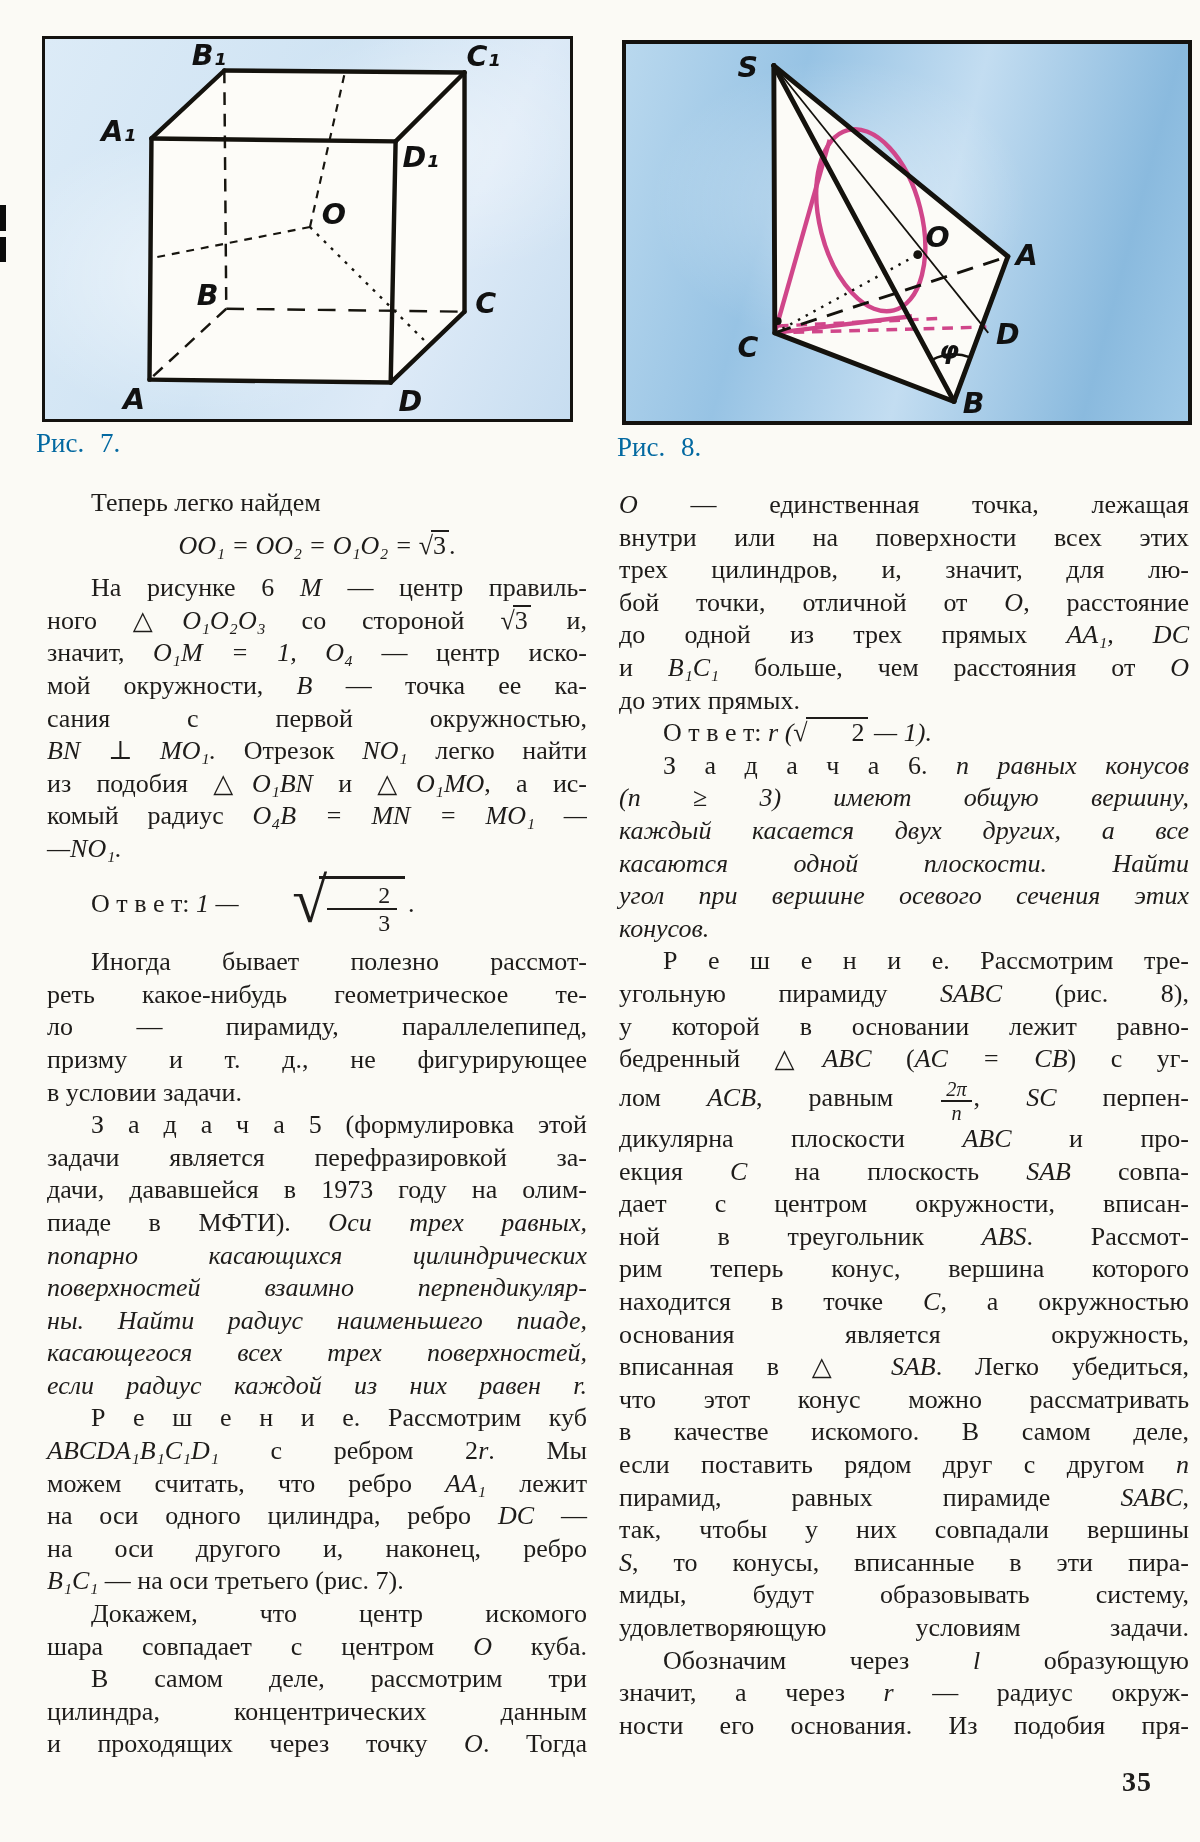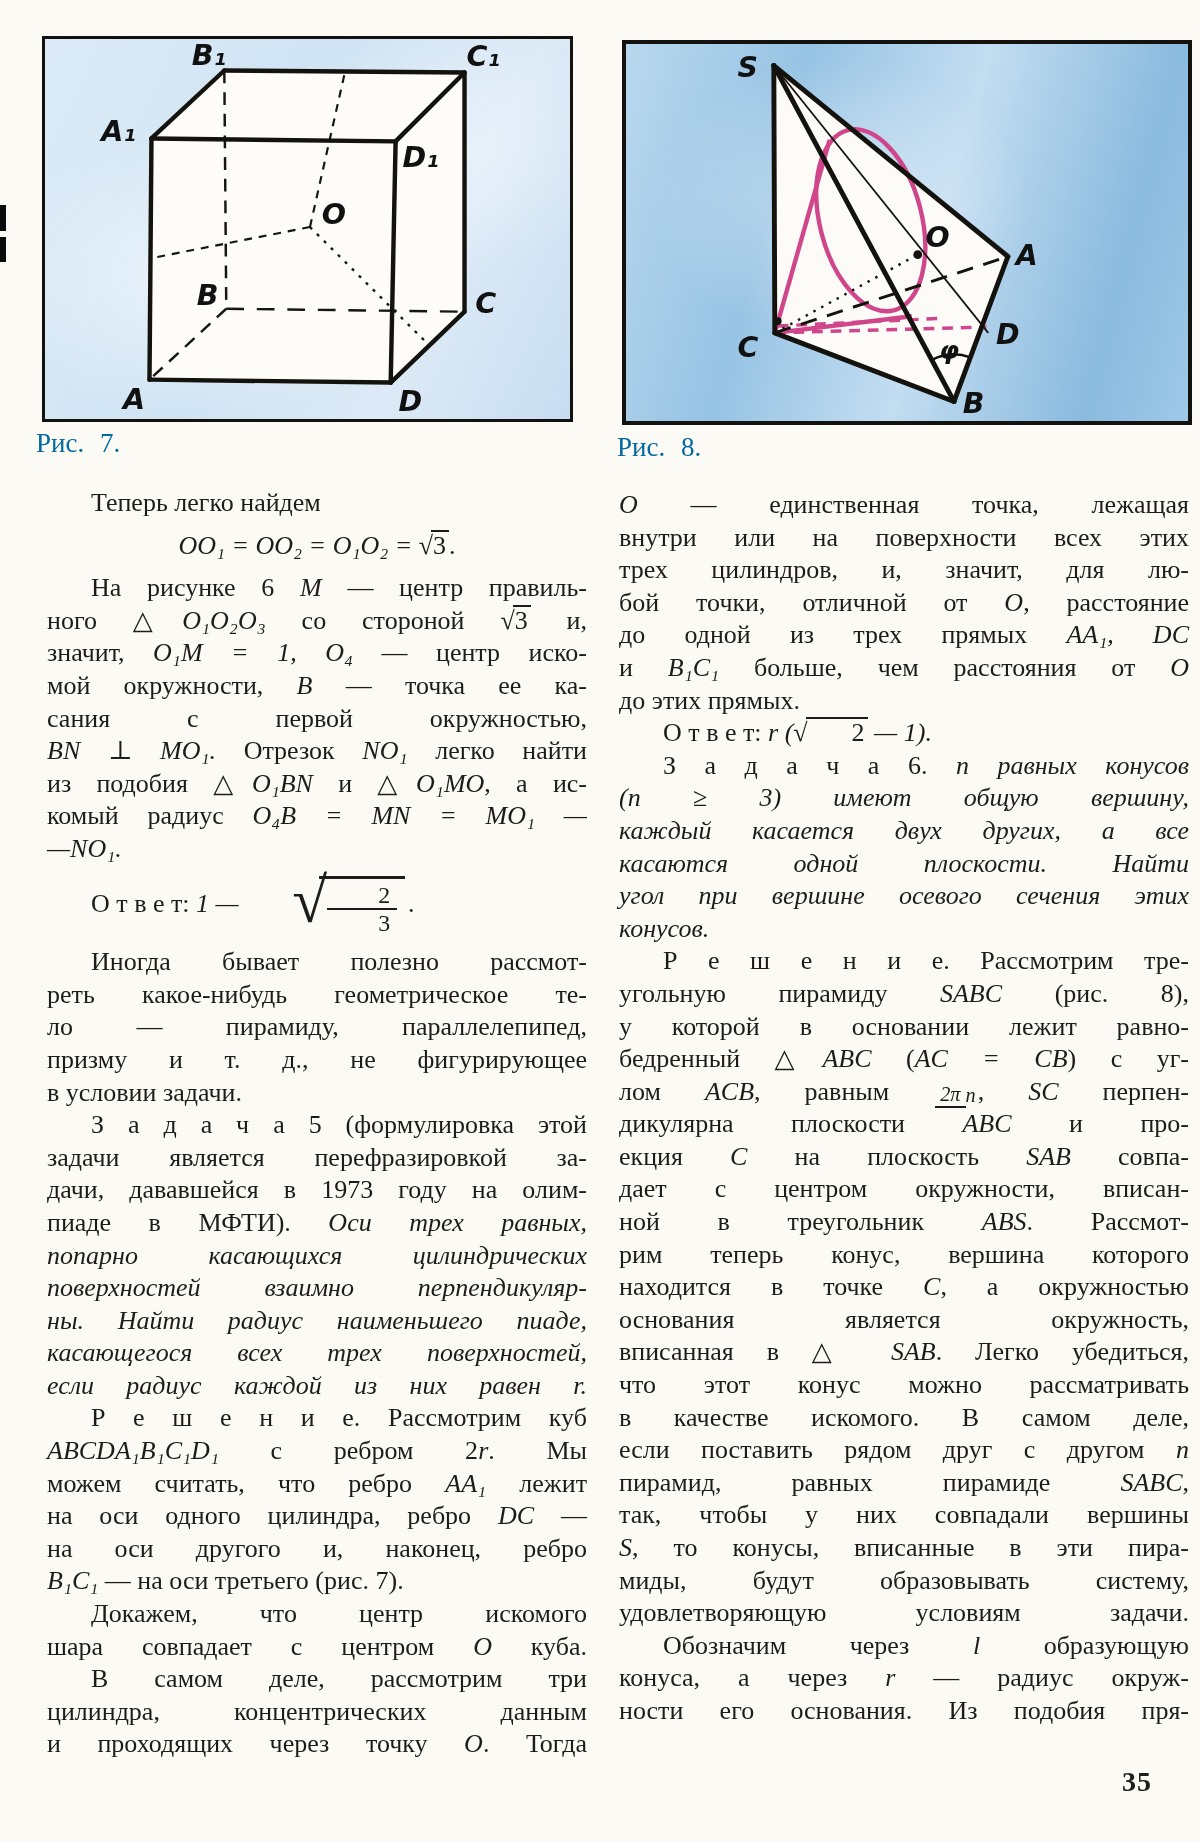--- a/index.html
+++ b/index.html
@@ -22,21 +22,21 @@
   #col-left{left:47px;top:487px;width:540px;}
   #col-right{left:619px;top:489px;width:570px;}
   .line{text-align:justify;text-align-last:justify;}
   .line.nojust{text-align-last:auto;}
   .line.center{text-align-last:center;}
   .line.ind{text-indent:44px;}
   .line.vsp{margin:10px 0;}
   .m,.it{font-style:italic;}
   .sqrt{white-space:nowrap;}
   .rb{display:inline-block;border-top:2px solid currentColor;line-height:1.05;margin-left:-2px;padding:0 3px 0 2px;}
-  .fr{display:inline-flex;flex-direction:row;align-items:center;vertical-align:middle;
+  .fr{display:inline-flex;flex-direction:column;align-items:center;vertical-align:middle;
       font-size:.78em;line-height:1.12;font-style:italic;margin:0 2px;transform:translateY(2px);}
   .fr .fn{border-bottom:2px solid currentColor;padding:0 5px;}
   .bigroot{display:inline-flex;align-items:flex-start;vertical-align:middle;margin:0 3px;font-style:normal;}
   .bigroot .rg{font-size:2.45em;line-height:.78;}
   .bigroot .bf{display:flex;flex-direction:column;align-items:center;border-top:3px solid currentColor;
       margin-left:-8px;padding:3px 8px 0;line-height:1.1;font-size:.92em;}
   .bigroot .bf .fn{border-bottom:2px solid currentColor;padding:0 7px;}
   .pagenum{position:absolute;left:1122px;top:1766px;font-size:28px;font-weight:bold;letter-spacing:1px;text-align:right;}
   text{font-family:"DejaVu Sans","Liberation Sans",sans-serif;font-style:italic;font-weight:bold;fill:#111;}
 </style>
@@ -205,18 +205,18 @@
       <div class="line"><span>вписанная в </span><span class="m">△ SAB</span><span>. Легко убедиться,</span></div>
       <div class="line"><span>что этот конус можно рассматривать</span></div>
       <div class="line"><span>в качестве искомого. В самом деле,</span></div>
       <div class="line"><span>если поставить рядом друг с другом </span><span class="m">n</span></div>
       <div class="line"><span>пирамид, равных пирамиде </span><span class="m">SABC</span><span>,</span></div>
       <div class="line"><span>так, чтобы у них совпадали вершины</span></div>
       <div class="line"><span class="m">S</span><span>, то конусы, вписанные в эти пира-</span></div>
       <div class="line"><span>миды, будут образовывать систему,</span></div>
       <div class="line"><span>удовлетворяющую условиям задачи.</span></div>
       <div class="line ind"><span>Обозначим через </span><span class="m">l</span><span> образующую</span></div>
-      <div class="line"><span>конуса, а через </span><span class="m">r</span><span> — радиус окруж-</span></div>
+      <div class="line"><span>значит, а через </span><span class="m">r</span><span> — радиус окруж-</span></div>
       <div class="line"><span>ности его основания. Из подобия пря-</span></div>
     </div>
 
   <div class="pagenum">35</div>
 </div>
 
 </body></html>

